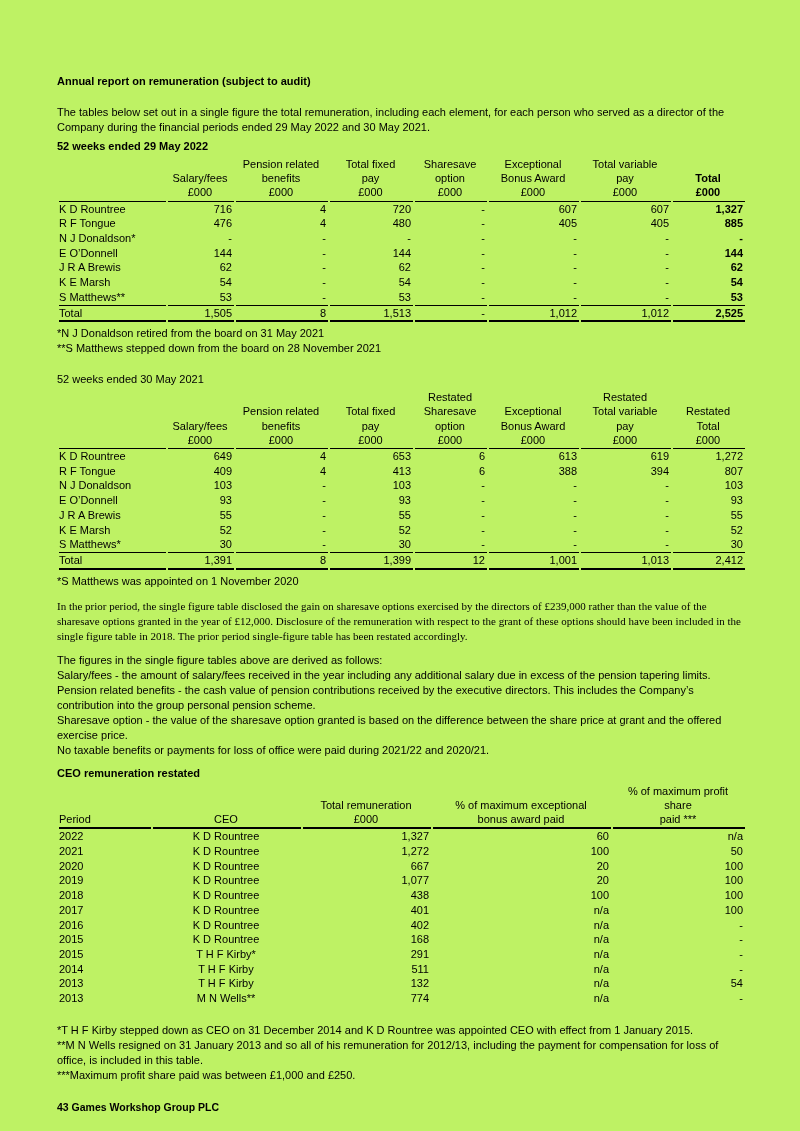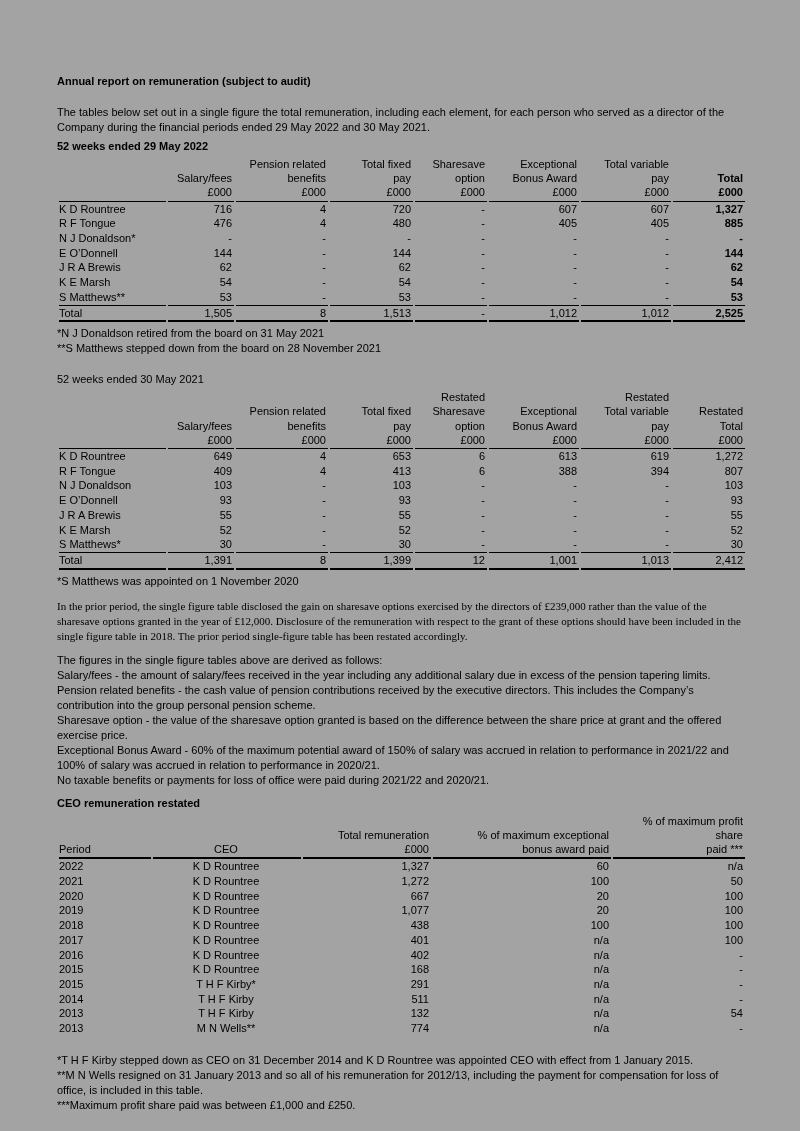--- a/index.html
+++ b/index.html
@@ -1,21 +1,21 @@
 <!DOCTYPE html>
 <html><head>
 <meta charset="utf-8">
 <style>
   * { margin: 0; padding: 0; box-sizing: border-box; }
   html, body { background: #ffffff; }
   .page {
     position: relative;
     width: 800px;
     height: 1131px;
-    background: #a3a3a3;
+    background: #bef264;
     color: #000000;
     font-family: "Liberation Sans", "DejaVu Sans", sans-serif;
     font-size: 11px;
     line-height: 15px;
     padding: 74px 53px 0 57px;
     overflow: hidden;
   }
   p, .line { margin: 0; }
   #intro { margin-top: 16px; }
   .section-heading { font-size: 11px; font-weight: bold; line-height: 15px; }
@@ -29,21 +29,20 @@
   table.tbl {
     margin-top: 3px;
     width: 690px;
     table-layout: fixed;
     border-collapse: separate;
     border-spacing: 2px 0;
     font-size: 11px;
   }
   table.tbl th {
     font-weight: normal;
-    text-align: right;
     vertical-align: bottom;
     white-space: pre-line;
     line-height: 14.2px;
     padding: 0 2px 1px 0;
     border-bottom: 1px solid #000;
   }
   table.tbl th:first-child { text-align: left; }
   table.tbl td {
     text-align: right;
     white-space: nowrap;
@@ -348,21 +347,20 @@
 
   <p id="restatement">In the prior period, the single figure table disclosed the gain on sharesave options exercised by the directors of £239,000 rather than the value of the sharesave options granted in the year of £12,000. Disclosure of the remuneration with respect to the grant of these options should have been included in the single figure table in 2018. The prior period single-figure table has been restated accordingly.</p>
 
   <div id="derivation">
     <div class="line">The figures in the single figure tables above are derived as follows:</div>
     <div>
 
     <div class="line">Salary/fees - the amount of salary/fees received in the year including any additional salary due in excess of the pension tapering limits.</div>
         <div class="line">Pension related benefits - the cash value of pension contributions received by the executive directors. This includes the Company’s contribution into the group personal pension scheme.</div>
         <div class="line">Sharesave option - the value of the sharesave option granted is based on the difference between the share price at grant and the offered exercise price.</div>
-        <div class="line">Exceptional Bonus Award - 60% of the maximum potential award of 150% of salary was accrued in relation to performance in 2021/22 and 100% of salary was accrued in relation to performance in 2020/21.</div>
         <div class="line">No taxable benefits or payments for loss of office were paid during 2021/22 and 2020/21.</div>
       </div>
   </div>
 
   <p id="ceo-heading" class="section-heading">CEO remuneration restated</p>
 
   <table class="tbl ceo">
     <colgroup>
       <col style="width:92px">
         <col style="width:148px">

